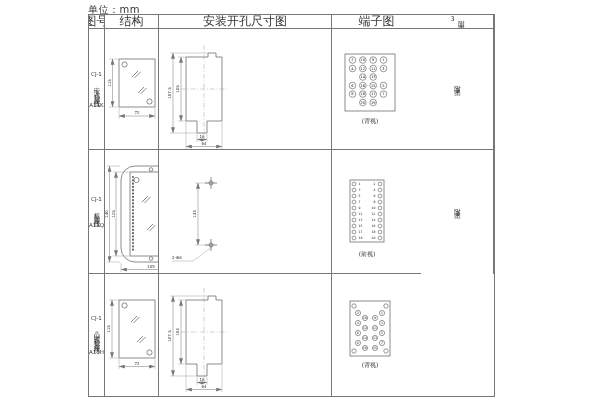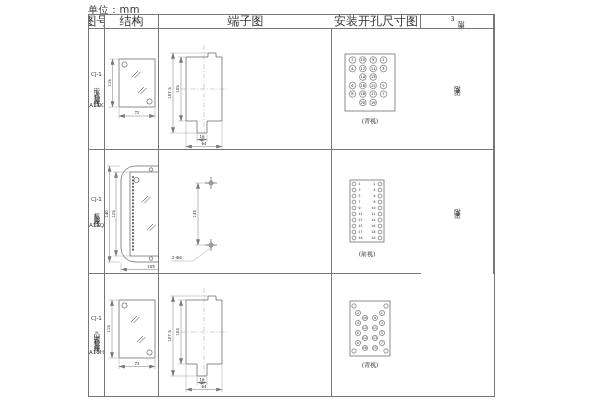--- a/index.html
+++ b/index.html
@@ -47,22 +47,22 @@
     </marker>
   </defs>
 </svg>
 
 <div class="unit">单位：mm</div>
 
 <div class="tbl">
 
   <div class="cell hd">图号</div>
   <div class="cell hd">结构</div>
+  <div class="cell hd">安装开孔尺寸图</div>
   <div class="cell hd cl5">端子图</div>
-  <div class="cell hd">安装开孔尺寸图</div>
 
   <div class="cell fig">
     <div class="vt">附图3</div>
   </div>
   <div class="cell struct">
     <div class="sm">CJ-1</div>
     <div class="vt">嵌入式后接线</div>
     <div class="sm">A11K</div>
   </div>
 

